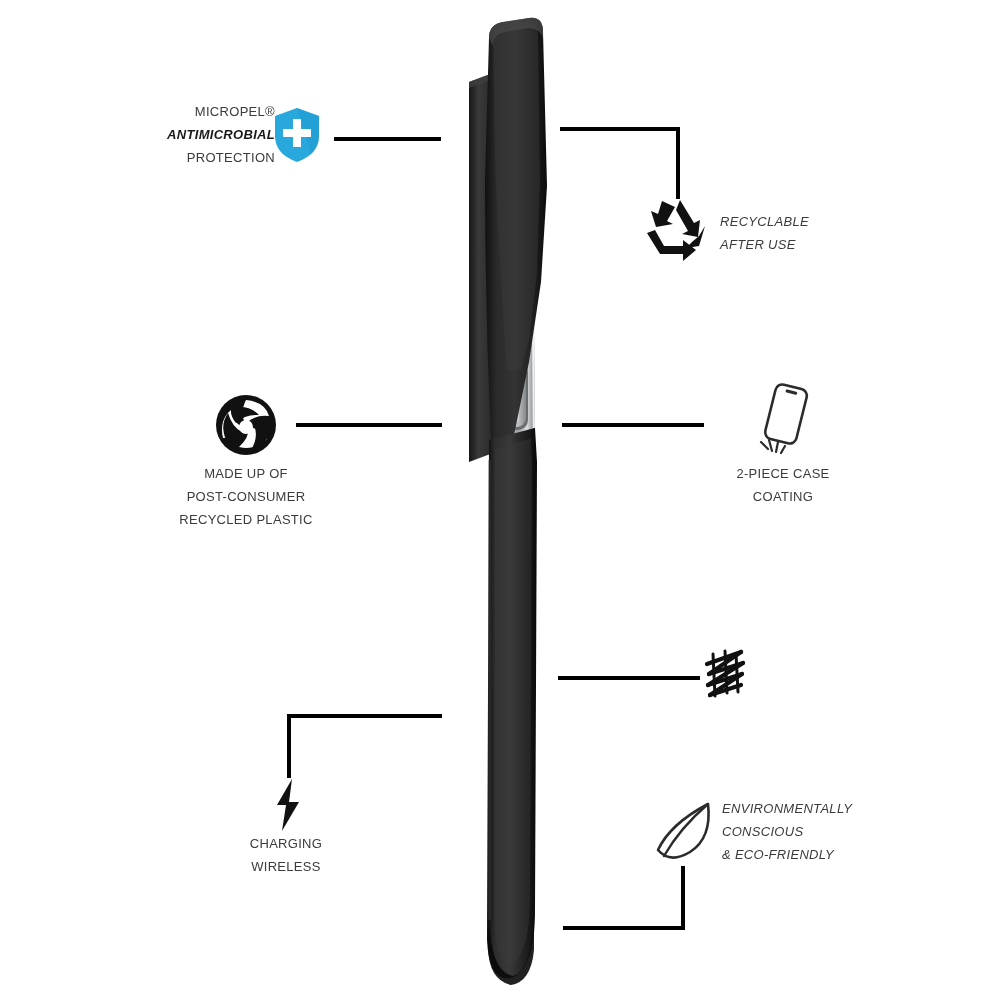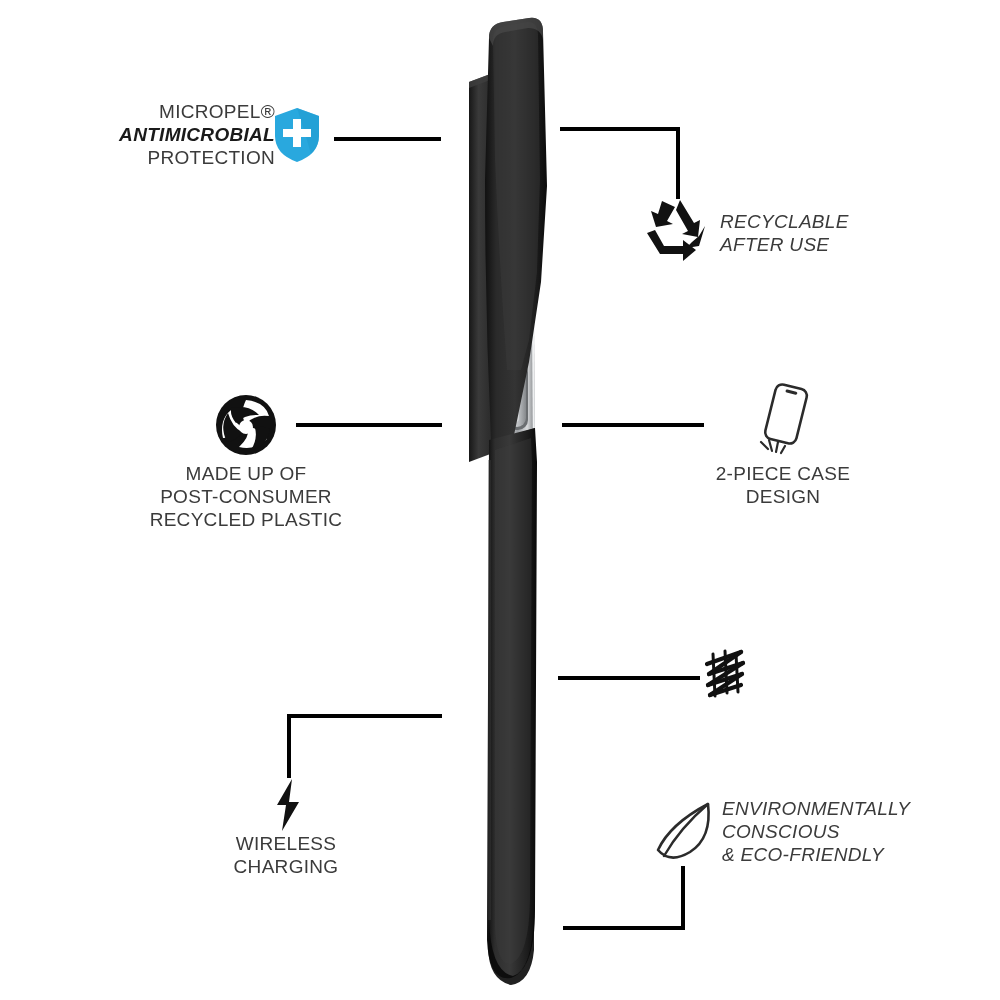--- a/index.html
+++ b/index.html
@@ -20,21 +20,21 @@
     position: absolute;
     background: #000000;
   }
   .line-h { height: 4px; }
   .line-v { width: 4px; }
 
   
   .callout { position: absolute; }
   .callout .txt {
     color: #3b3b3b;
-    font-size: 19px;
+    font-size: 13px;
     line-height: 23px;
     letter-spacing: 0.3px;
     white-space: nowrap;
   }
   .callout .txt.bold { font-weight: bold; color: #1a1a1a; font-style: italic; }
   .ta-center { text-align: center; }
   .ta-left   { text-align: left; font-style: italic; }
   .ta-right  { text-align: right; }
 
   
@@ -204,21 +204,21 @@
     <g stroke="#2b2b2b" stroke-width="2.2" stroke-linecap="round">
       <line x1="9" y1="62" x2="16" y2="69"></line>
       <line x1="17" y1="60" x2="20" y2="71"></line>
       <line x1="26" y1="62" x2="24" y2="72"></line>
       <line x1="33" y1="66" x2="29" y2="73"></line>
     </g>
   </svg>
 
   <div class="callout ta-center" style="left:693px; top:462px; width:180px;">
     <div class="txt">2-PIECE CASE</div>
-    <div class="txt">DESIGN</div>
+    <div class="txt">COATING</div>
   </div>
 
   <div class="line-h" style="left:558px; top:676px; width:142px;"></div>
 
   <svg class="icon" style="left:701px; top:646px;" width="48" height="56" viewBox="0 0 48 56">
     <g stroke="#111111" stroke-width="4.2" fill="none" stroke-linecap="round">
       <path d="M6 18 L40 6"></path>
       <path d="M40 6 L8 28"></path>
       <path d="M8 28 L42 17"></path>
       <path d="M42 17 L7 39"></path>
@@ -237,22 +237,22 @@
   </div>
 
   <div class="line-h" style="left:287px; top:714px; width:155px;"></div>
   <div class="line-v" style="left:287px; top:714px; height:64px;"></div>
 
   <svg class="icon" style="left:272px; top:778px;" width="32" height="54" viewBox="0 0 32 54">
     <path d="M20 1 L5 27 L14 27 L10 53 L27 24 L17 24 Z" fill="#111111"></path>
   </svg>
 
   <div class="callout ta-center" style="left:196px; top:832px; width:180px;">
+    <div class="txt">CHARGING</div>
     <div class="txt">WIRELESS</div>
-    <div class="txt">CHARGING</div>
   </div>
 
   <div class="line-h" style="left:563px; top:926px; width:122px;"></div>
   <div class="line-v" style="left:681px; top:866px; height:62px;"></div>
 
   <svg class="icon" style="left:650px; top:798px;" width="68" height="70" viewBox="0 0 68 70">
     <path d="M58 6 Q62 40 40 54 Q20 66 8 52 Q20 26 58 6 Z" fill="none" stroke="#2b2b2b" stroke-width="2.6" stroke-linejoin="round"></path>
     <path d="M58 6 Q30 30 14 58" fill="none" stroke="#2b2b2b" stroke-width="2.4" stroke-linecap="round"></path>
   </svg>
 

